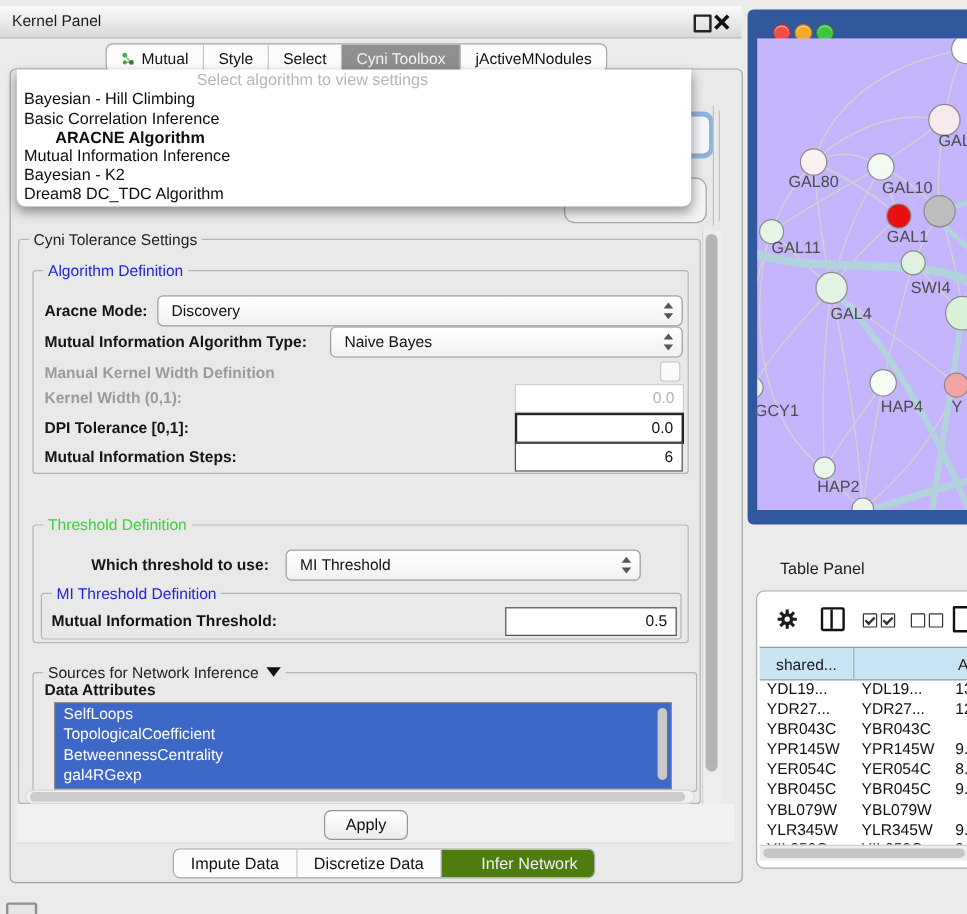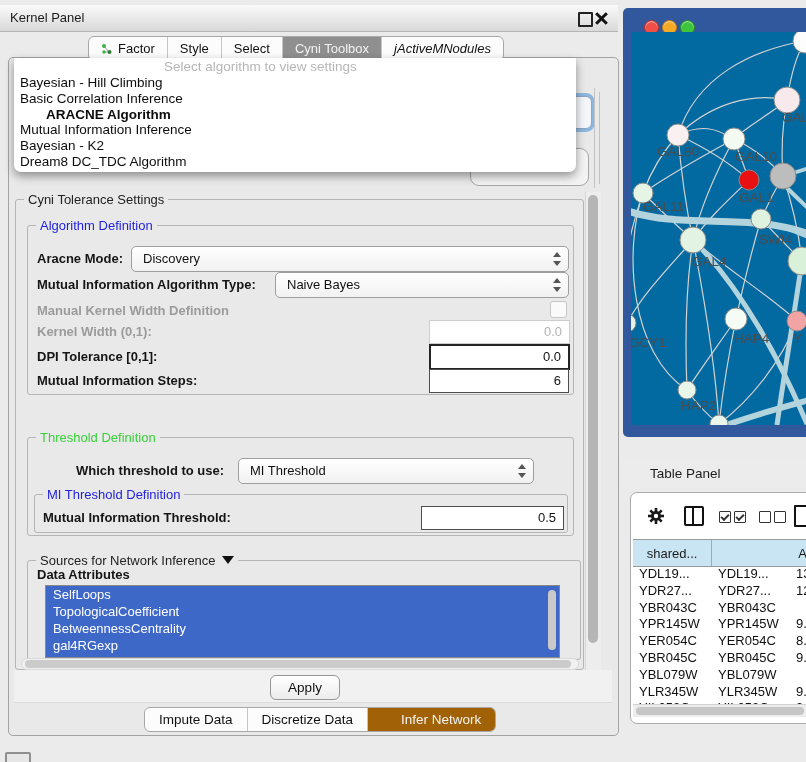--- a/index.html
+++ b/index.html
@@ -16,21 +16,21 @@
   .close-btn{left:595px;}
   .close-btn::before,.close-btn::after{content:"";position:absolute;left:5px;top:-1px;width:3px;height:15px;background:#111;}
   .close-btn::before{transform:rotate(45deg);}
   .close-btn::after{transform:rotate(-45deg);}
 
   
   .tabstrip{left:88px;top:36px;height:23px;display:flex;background:#fcfcfc;
     border:1px solid #a8a8a8;border-radius:6px;overflow:hidden;z-index:3;}
   .tab{display:flex;align-items:center;justify-content:center;font-size:13px;color:#111;
     padding:0 12px;border-right:1px solid #c6c6c6;white-space:nowrap;}
-  .tab:last-child{border-right:none;font-style:italic;}
+  .tab:last-child{border-right:none;}
   .tab.selected{background:#8f8f8f;color:#f2f2f2;}
   .net-ico{width:12px;height:12px;margin-right:5px;}
 
   
   .cp-panel{left:8px;top:57px;width:609px;height:677px;background:#e9e9e9;
     border:1px solid #a3a3a3;border-radius:5px;z-index:1;}
 
   
   .sliver1{left:470px;top:96px;width:120px;height:31px;border:1px solid #8fa6c0;border-radius:6px;
     background:#f4f6f9;box-shadow:0 0 0 3px rgba(110,165,220,.75);z-index:4;}
@@ -90,32 +90,32 @@
   .apply-strip{left:5px;top:612px;width:598px;height:32px;background:#f1f1f1;border-bottom:1px solid #dcdcdc;}
   .btn{position:absolute;height:23px;background:linear-gradient(#ffffff,#ececec);
     border:1px solid #969696;border-radius:6px;font-size:13.5px;color:#111;
     display:flex;align-items:center;justify-content:center;}
 
   .bstrip{left:135px;top:649px;height:23px;display:flex;background:#fcfcfc;
     border:1px solid #a8a8a8;border-radius:6px;overflow:hidden;}
   .btab{display:flex;align-items:center;justify-content:center;font-size:13.5px;color:#111;
     padding:0 14px;border-right:1px solid #c6c6c6;white-space:nowrap;}
   .btab:last-child{border-right:none;}
-  .btab.selected{background:#a16207;color:#f3f3f3;padding-left:33px;}
+  .btab.selected{background:#4d7c0f;color:#f3f3f3;padding-left:33px;}
 
   .grip{left:607px;top:367px;width:5px;height:9px;border-left:2px solid #8f8f8f;border-right:1px solid #bdbdbd;}
   .mini-icon{left:5px;top:752px;width:22px;height:14px;border:2px solid #8f8f8f;border-radius:2px;background:#e6e6e6;}
 
   
   .net-window{left:623px;top:8px;width:190px;height:429px;background:#31589d;border-radius:5px;}
   .tl{position:absolute;top:12px;width:13px;height:13px;border-radius:50%;box-shadow:inset 0 1px 1px rgba(255,255,255,.6);}
   .tl-red{left:21px;background:#ef4f47;border:1px solid #b5302c;}
   .tl-yellow{left:39px;background:#f6a924;border:1px solid #b97d14;}
   .tl-green{left:57px;background:#3ec53c;border:1px solid #2b8f2a;}
-  .net-canvas{position:absolute;left:8px;top:24px;width:175px;height:393px;background:#0369a1;overflow:hidden;}
+  .net-canvas{position:absolute;left:8px;top:24px;width:175px;height:393px;background:#c4b5fd;overflow:hidden;}
 
   
   .tp-titlebar{left:620px;top:458px;width:186px;height:30px;background:#ececec;}
   .tp-title{position:absolute;left:30px;top:8px;font-size:13.5px;color:#1c1c1c;}
   .tp-panel{left:630px;top:492px;width:186px;height:230px;background:#fff;border:1px solid #ababab;border-radius:7px;}
   .tp-toolbar{position:absolute;left:0;top:8px;width:100%;height:34px;}
   .gear-svg{position:absolute;left:16px;top:6px;}
   .split-icon{position:absolute;left:53px;top:5px;width:16px;height:16px;border:2px solid #111;border-radius:2px;}
   .split-icon::before{content:"";position:absolute;left:6px;top:0;width:2px;height:16px;background:#111;}
   .cb-ico{position:absolute;top:10px;width:10px;height:10px;border:1.5px solid #333;border-radius:1px;}
@@ -222,21 +222,21 @@
 
   <div class="abs tabstrip">
     <div class="tab">
       <svg class="net-ico" viewBox="0 0 12 12">
         <line x1="3" y1="3" x2="8" y2="9" stroke="#9a9a9a" stroke-width="1"></line>
         <line x1="3" y1="9" x2="8" y2="9" stroke="#9a9a9a" stroke-width="1"></line>
         <circle cx="3" cy="3" r="2" fill="#3fae49"></circle>
         <circle cx="3" cy="9" r="1.7" fill="#3fae49"></circle>
         <circle cx="8.5" cy="9" r="2" fill="#2e7d36"></circle>
       </svg>
-      <span>Factor</span>
+      <span>Mutual</span>
     </div>
     <div class="tab">
         <span>Style</span>
       </div>
     <div class="tab">
         <span>Select</span>
       </div>
     <div class="tab selected">
         <span>Cyni Toolbox</span>
       </div>

